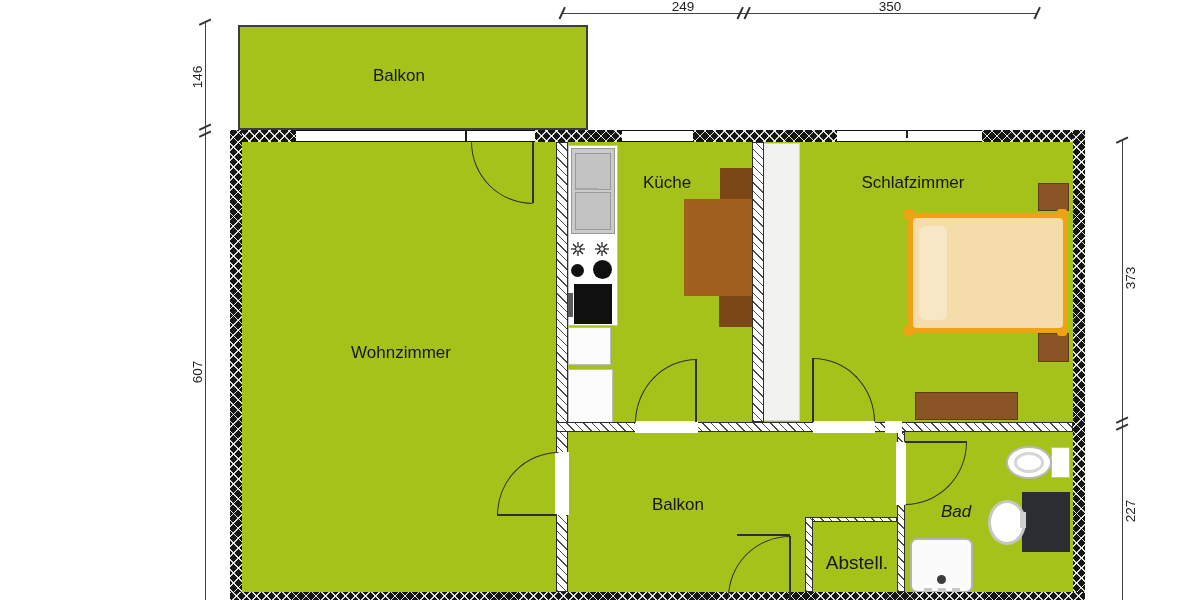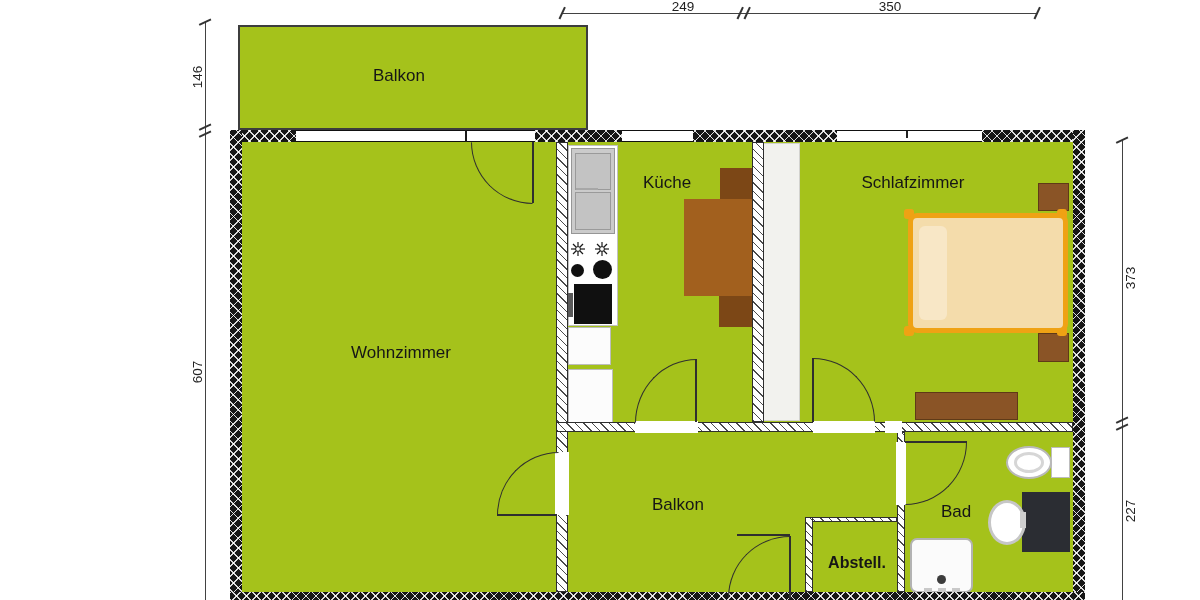--- a/index.html
+++ b/index.html
@@ -141,22 +141,22 @@
 
   <div class="abs leaf" style="left:789px;top:536px;width:2px;height:62px;"></div>
   <div class="abs leaf" style="left:737px;top:534px;width:53px;height:2px;"></div>
   <div class="abs arc arc-tl" style="left:728px;top:536px;width:62px;height:62px;"></div>
 
   <div class="abs rlabel" style="left:399px;top:76px;">Balkon</div>
   <div class="abs rlabel" style="left:401px;top:353px;">Wohnzimmer</div>
   <div class="abs rlabel" style="left:667px;top:183px;">Küche</div>
   <div class="abs rlabel" style="left:913px;top:183px;">Schlafzimmer</div>
   <div class="abs rlabel" style="left:678px;top:505px;">Balkon</div>
-  <div class="abs rlabel" style="left:857px;top:563px;font-size:16px;font-weight:bold;">Abstell.</div>
-  <div class="abs rlabel" style="left:956px;top:512px;">Bad</div>
+  <div class="abs rlabel" style="left:857px;top:563px;font-size:19px;">Abstell.</div>
+  <div class="abs rlabel" style="left:956px;top:512px;font-style:italic;">Bad</div>
 
   <div class="abs dim dimline" style="left:562px;top:13px;width:475px;height:1px;"></div>
   <div class="abs dim tick tick-h" style="left:562px;top:13px;"></div>
   <div class="abs dim tick tick-h" style="left:740px;top:13px;"></div>
   <div class="abs dim tick tick-h" style="left:747px;top:13px;"></div>
   <div class="abs dim tick tick-h" style="left:1037px;top:13px;"></div>
   <div class="abs dim dimnum" style="left:683px;top:6px;">249</div>
   <div class="abs dim dimnum" style="left:890px;top:6px;">350</div>
 
   <div class="abs dim dimline" style="left:205px;top:22px;width:1px;height:578px;"></div>

